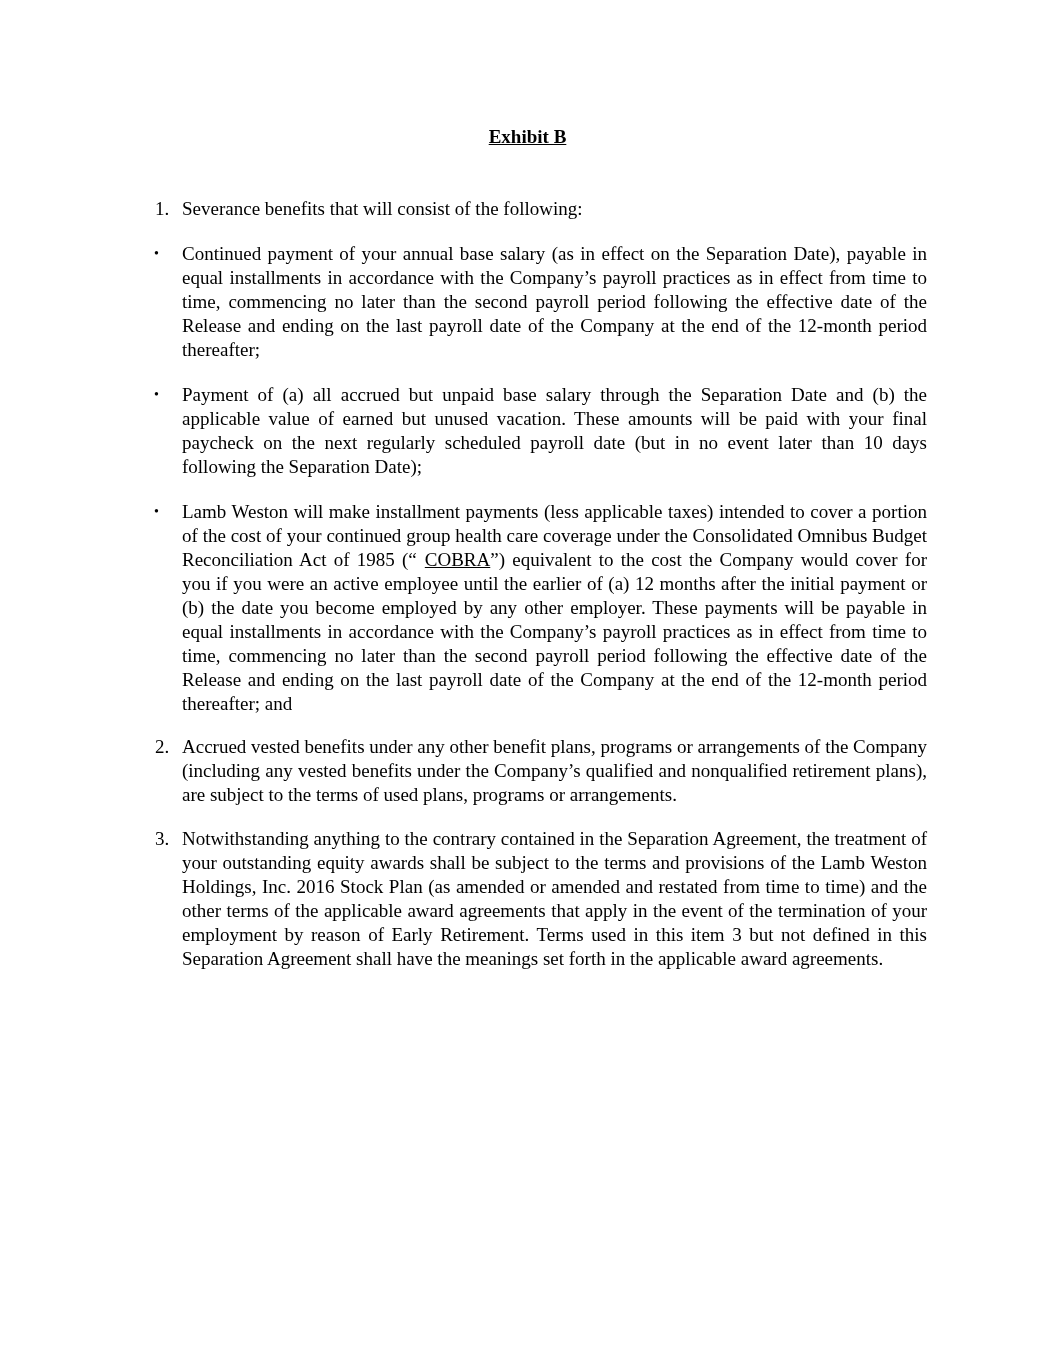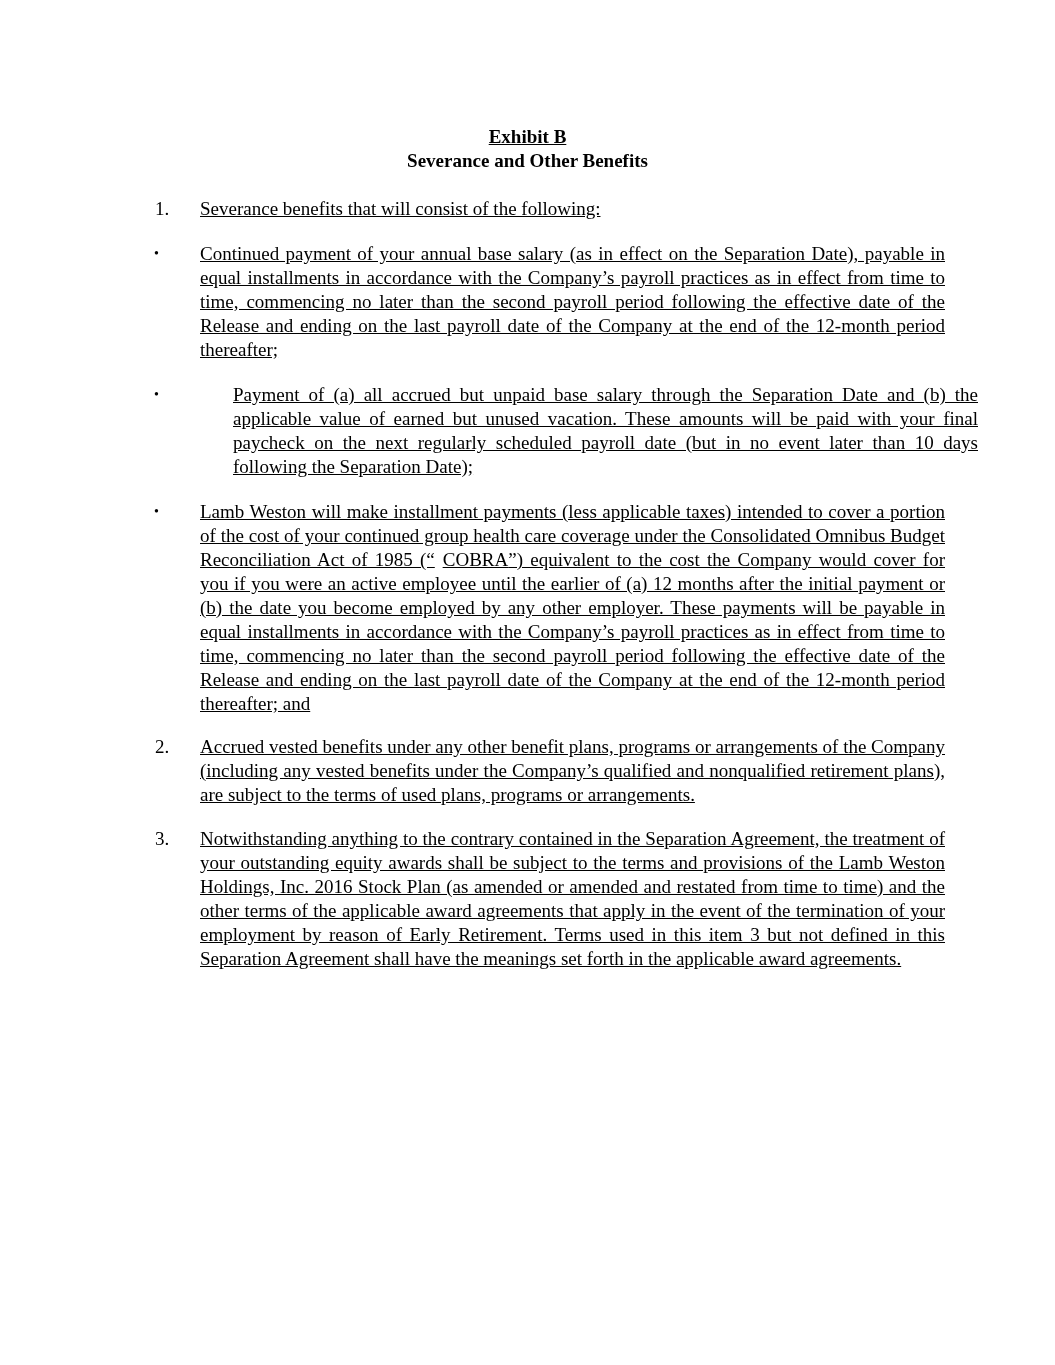--- a/index.html
+++ b/index.html
@@ -31,26 +31,25 @@
       font-weight: bold;
       font-size: 19px;
       line-height: 24px;
     }
     .heading.title { top: 125px; }
     .heading.subtitle { top: 149px; }
     .heading.title span { text-decoration: underline; }
 
     .block {
       position: absolute;
-      left: 200px;
+      left: 182px;
       width: 745px;
       font-size: 19px;
       line-height: 24px;
       text-align: justify;
-      text-decoration: underline;
     }
     .marker {
       position: absolute;
       left: 155px;
       font-size: 19px;
       line-height: 24px;
     }
     .bullet-marker {
       position: absolute;
       left: 154px;
@@ -60,30 +59,29 @@
     .u { text-decoration: underline; margin-left: 8px; }
   </style>
 </head>
 <body>
 
 <div class="page">
 
   <div class="heading title">
     <span>Exhibit B</span>
   </div>
-  <div class="heading subtitle">Severance and Other Benefits</div>
 
   <div class="marker" style="top:197px;">1.</div>
   <div class="block" style="top:197px;">Severance benefits that will consist of the following:</div>
 
   <div class="bullet-marker" style="top:242px;">•</div>
   <div class="block" style="top:242px;">Continued payment of your annual base salary (as in effect on the Separation Date), payable in equal installments in accordance with the Company’s payroll practices as in effect from time to time, commencing no later than the second payroll period following the effective date of the Release and ending on the last payroll date of the Company at the end of the 12-month period thereafter;</div>
 
   <div class="bullet-marker" style="top:383px;">•</div>
-  <div class="block" style="top:383px;margin-left:33px;">Payment of (a) all accrued but unpaid base salary through the Separation Date and (b) the applicable value of earned but unused vacation.  These amounts will be paid with your final paycheck on the next regularly scheduled payroll date (but in no event later than 10 days following the Separation Date);</div>
+  <div class="block" style="top:383px;">Payment of (a) all accrued but unpaid base salary through the Separation Date and (b) the applicable value of earned but unused vacation.  These amounts will be paid with your final paycheck on the next regularly scheduled payroll date (but in no event later than 10 days following the Separation Date);</div>
 
   <div class="bullet-marker" style="top:500px;">•</div>
   <div class="block" style="top:500px;"><span>Lamb Weston will make installment payments (less applicable taxes) intended to cover a portion of the cost of your continued group health care coverage under the Consolidated Omnibus Budget Reconciliation Act of 1985 (“</span><span class="u">COBRA</span><span>”) equivalent to the cost the Company would cover for you if you were an active employee until the earlier of (a) 12 months after the initial payment or (b) the date you become employed by any other employer. These payments will be payable in equal installments in accordance with the Company’s payroll practices as in effect from time to time, commencing no later than the second payroll period following the effective date of the Release and ending on the last payroll date of the Company at the end of the 12-month period thereafter; and</span></div>
 
   <div class="marker" style="top:735px;">2.</div>
   <div class="block" style="top:735px;">Accrued vested benefits under any other benefit plans, programs or arrangements of the Company (including any vested benefits under the Company’s qualified and nonqualified retirement plans), are subject to the terms of used plans, programs or arrangements.</div>
 
   <div class="marker" style="top:827px;">3.</div>
   <div class="block" style="top:827px;">Notwithstanding anything to the contrary contained in the Separation Agreement, the treatment of your outstanding equity awards shall be subject to the terms and provisions of the Lamb Weston Holdings, Inc. 2016 Stock Plan (as amended or amended and restated from time to time) and the other terms of the applicable award agreements that apply in the event of the termination of your employment by reason of Early Retirement.  Terms used in this item 3 but not defined in this Separation Agreement shall have the meanings set forth in the applicable award agreements.</div>
 

